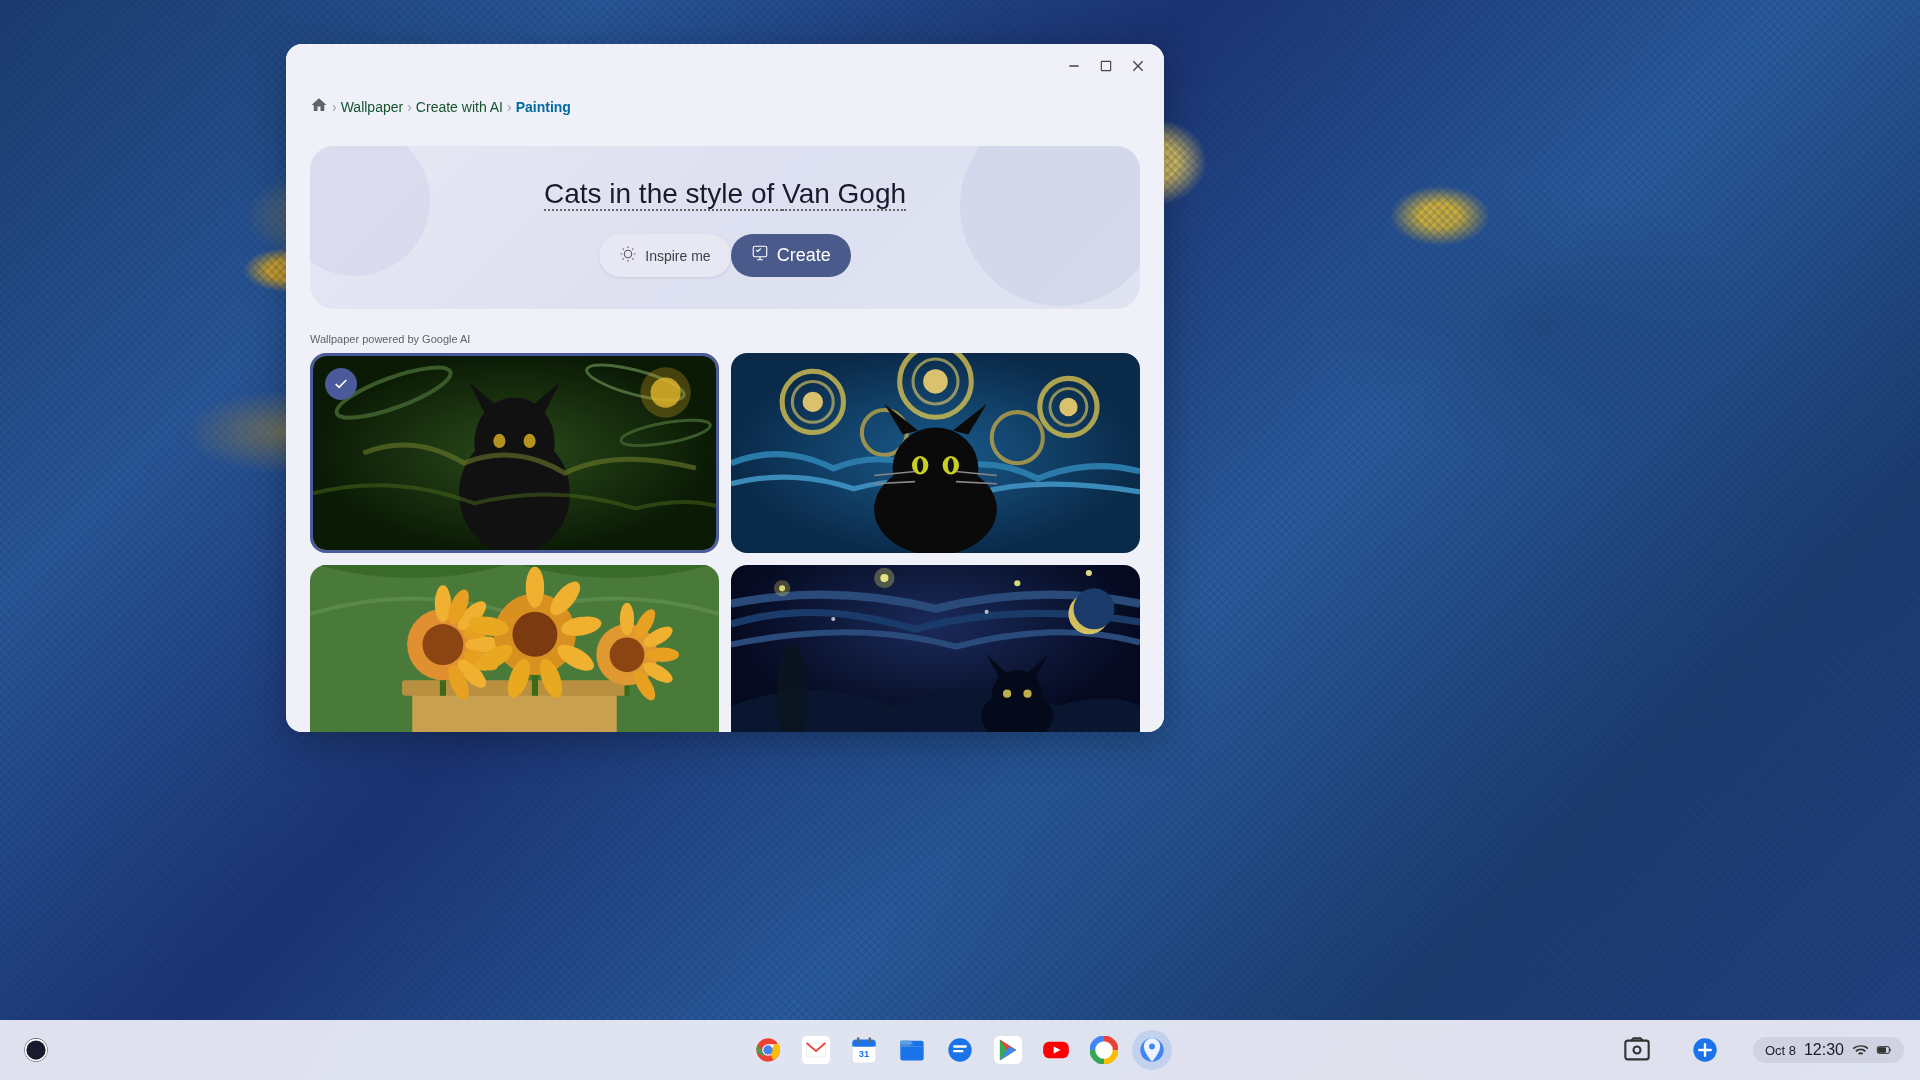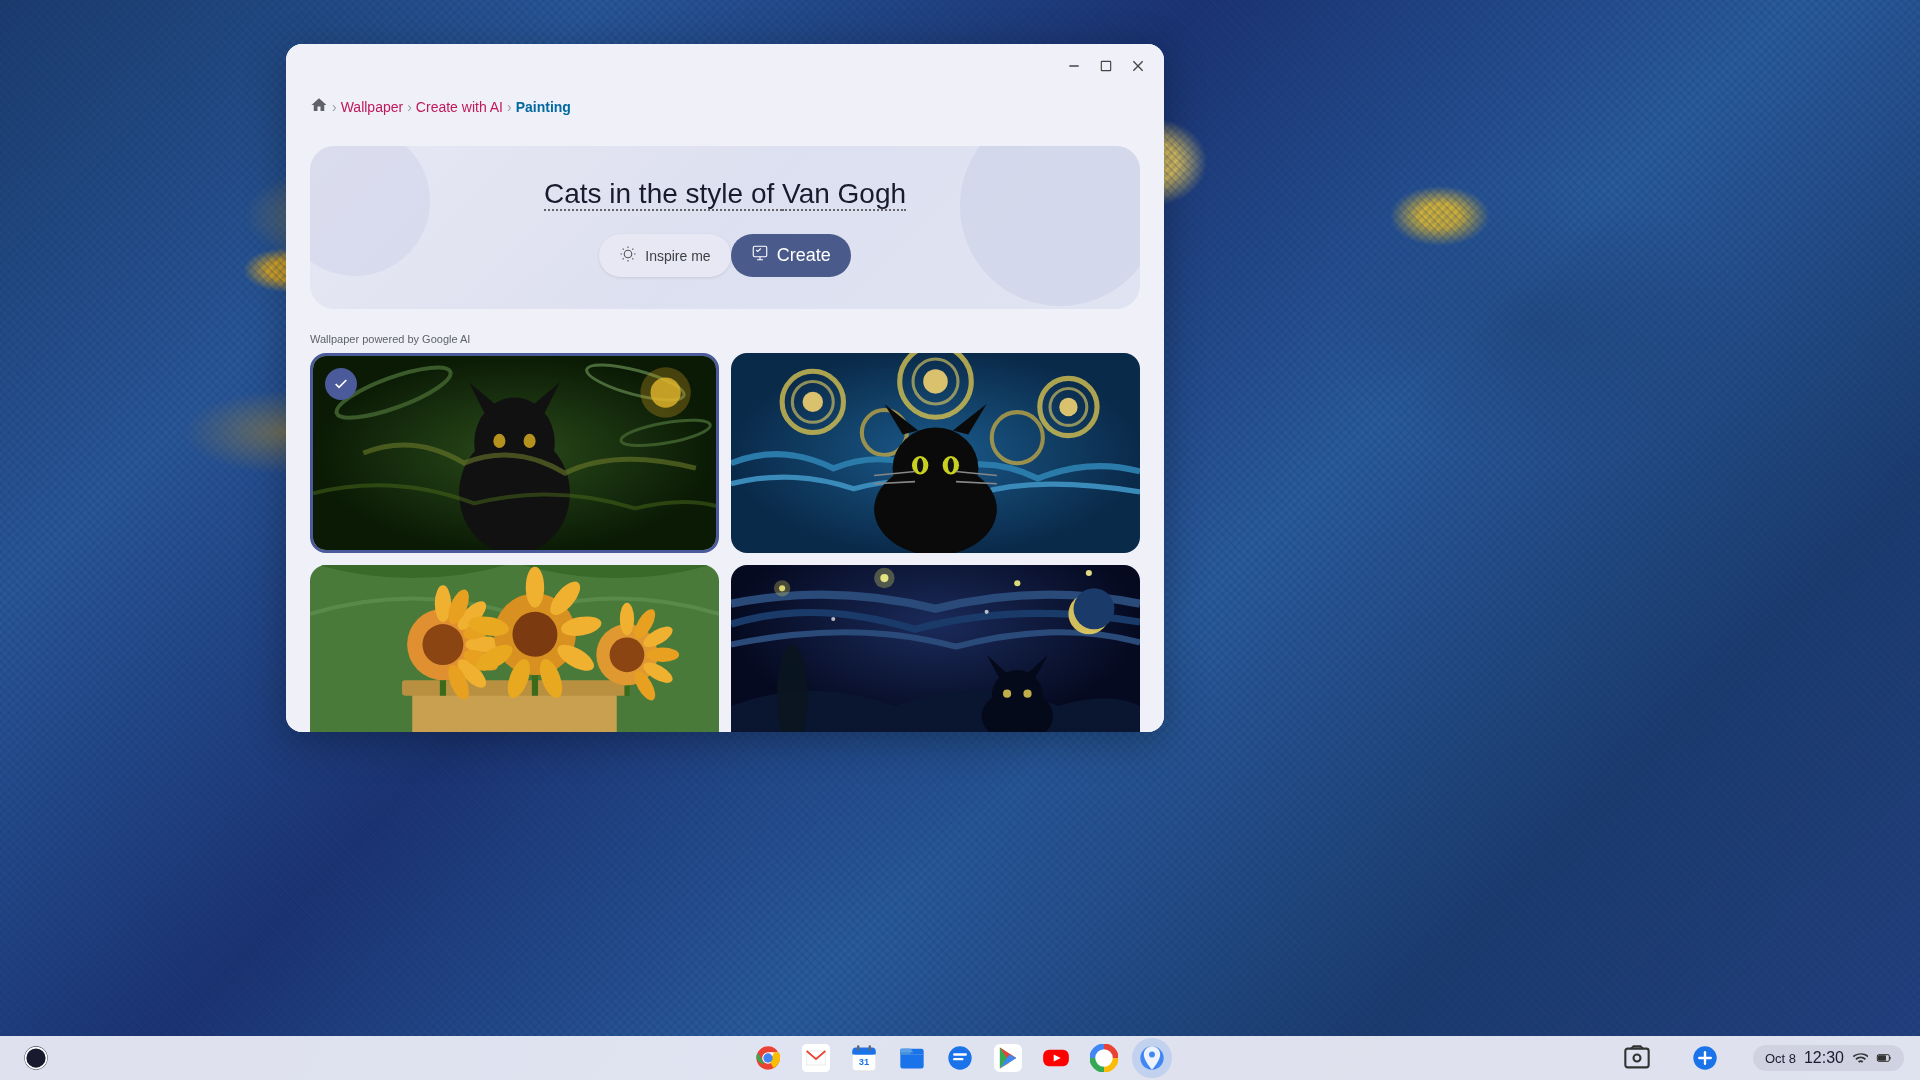--- a/index.html
+++ b/index.html
@@ -55,21 +55,21 @@
         radial-gradient(ellipse 300px 200px at 80% 30%, rgba(26,60,110,0.5) 0%, transparent 70%),
         radial-gradient(ellipse 400px 300px at 50% 70%, rgba(30,70,130,0.4) 0%, transparent 70%);
     }
 
     
     .taskbar {
       position: absolute;
       bottom: 0;
       left: 0;
       right: 0;
-      height: 44px;
+      height: 60px;
       background: rgba(240, 240, 248, 0.92);
       backdrop-filter: blur(20px);
       display: flex;
       align-items: center;
       justify-content: space-between;
       padding: 16px 16px;
       z-index: 100;
     }
 
     .taskbar-left {
@@ -171,21 +171,21 @@
     .breadcrumb {
       display: flex;
       align-items: center;
       padding: 8px 24px 16px;
       gap: 4px;
       background: #f0f0f8;
     }
 
     .breadcrumb-item {
       font-size: 14px;
-      color: #be185d;
+      color: #14532d;
       cursor: pointer;
     }
 
     .breadcrumb-item.active {
       font-weight: 600;
       color: #0369a1;
       cursor: default;
     }
 
     .breadcrumb-sep {

